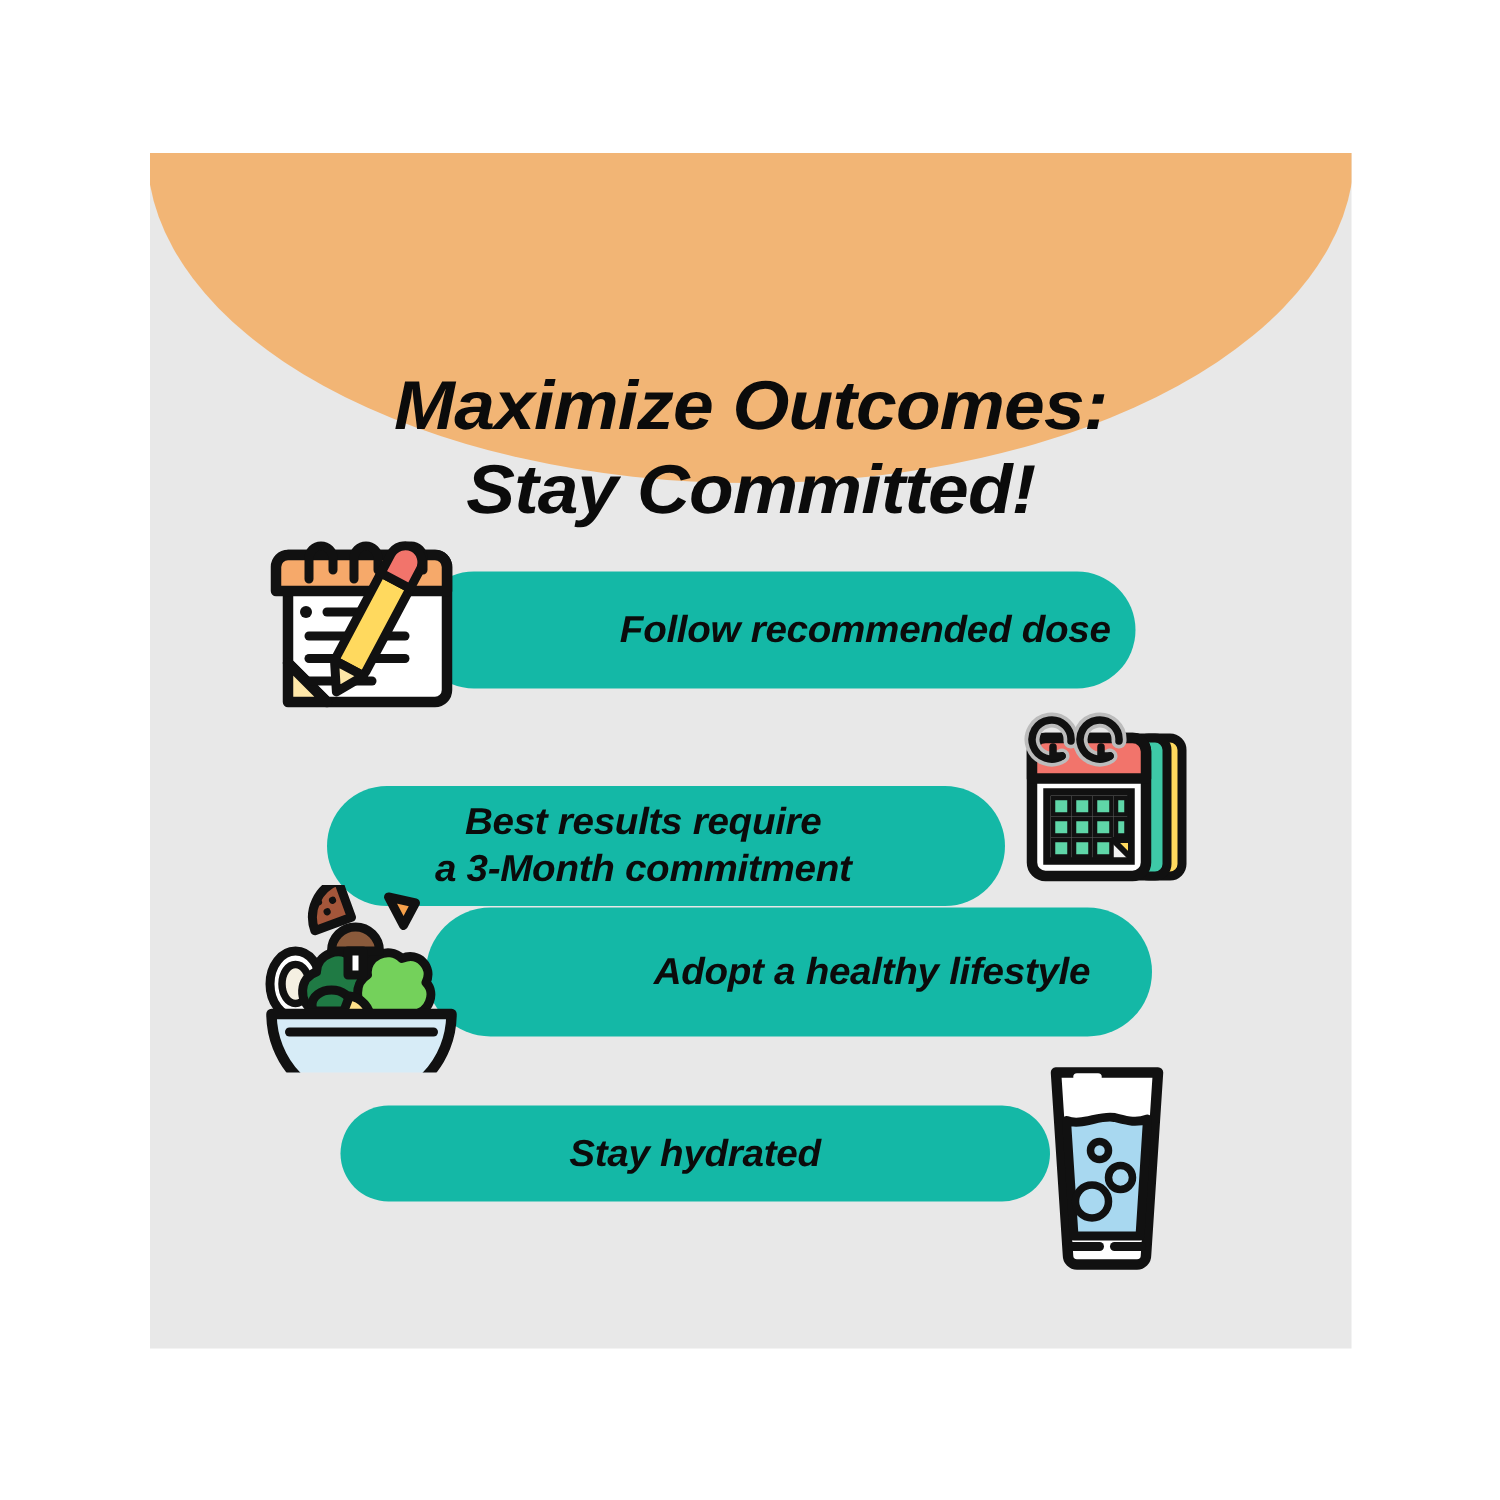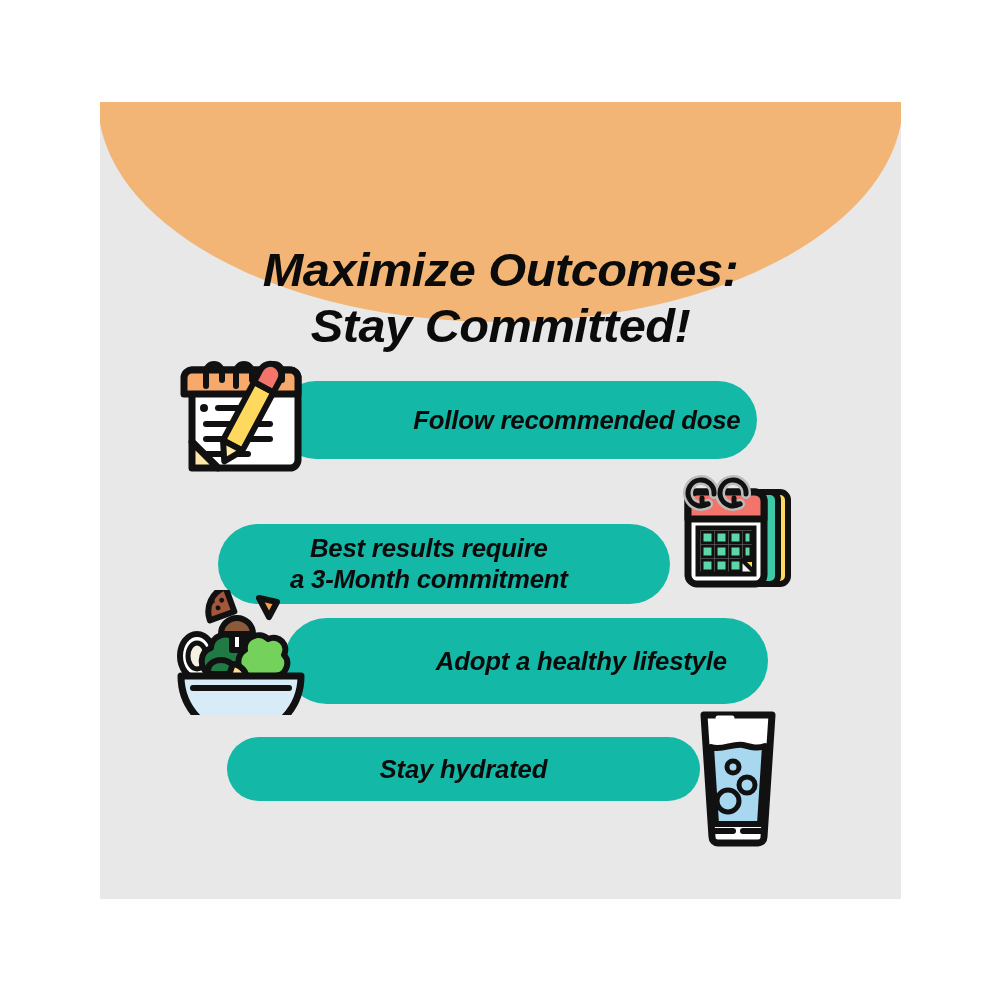--- a/index.html
+++ b/index.html
@@ -188,21 +188,21 @@
             <path d="M34 34 a13 13 0 1 1 6 -10"></path>
             <path d="M66 34 a13 13 0 1 1 6 -10"></path>
             <path d="M34 34 h-6 v-6"></path>
             <path d="M66 34 h-6 v-6"></path>
           </g>
         </svg>
       </div>
     </div>
 
     <div class="row">
-      <div class="pill" style="left:184px; top:516px; width:484px; height:86px; padding-left:110px;">
+      <div class="pill" style="left:184px; top:503px; width:484px; height:86px; padding-left:110px;">
         <span class="pill-text">Adopt a healthy lifestyle</span>
       </div>
 
       <div class="icon-wrap" style="left:75px; top:488px;">
         <svg width="135" height="125" viewBox="0 0 135 125">
 
           <g transform="translate(26,6) rotate(-20)">
             <path d="M0 26 a26 26 0 0 1 26 -26 v26 z" fill="#a4563a" stroke="#111111" stroke-width="6" stroke-linejoin="round"></path>
             <circle cx="12" cy="17" r="2.4" fill="#111111"></circle>
             <circle cx="18" cy="11" r="2.4" fill="#111111"></circle>

